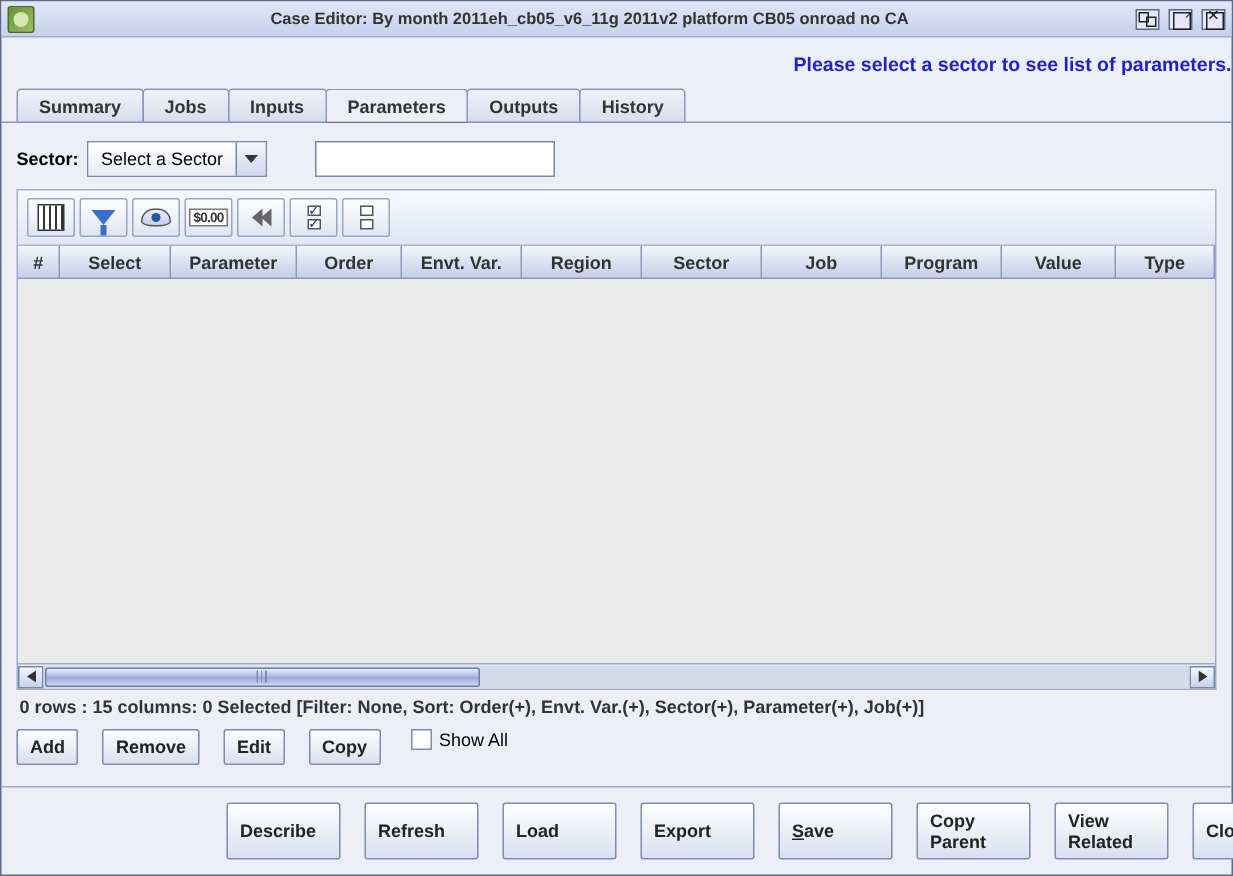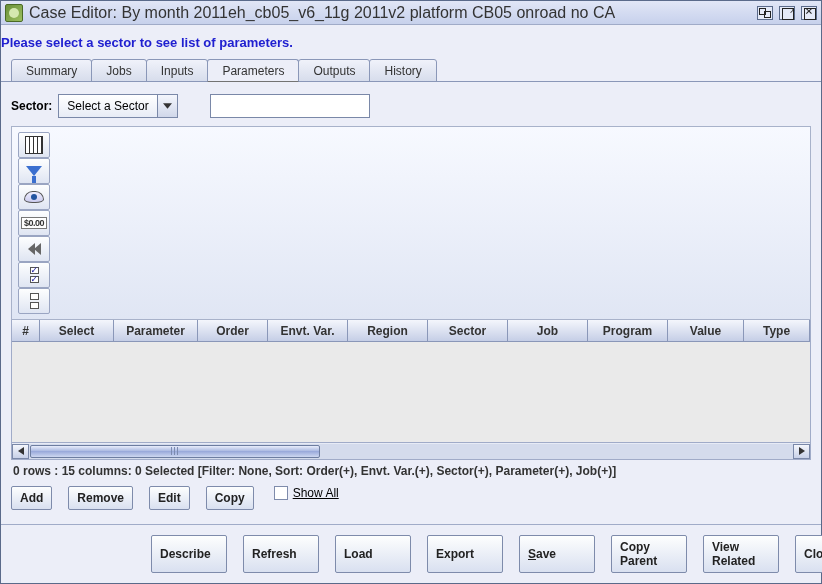--- a/index.html
+++ b/index.html
@@ -2,52 +2,52 @@
 <html><head>
 <meta charset="utf-8">
 <style>
   * { box-sizing: border-box; }
   html, body { margin:0; padding:0; font-family: Arial, Helvetica, sans-serif; font-size:12px; }
   body { background:#fff; }
   .window { width:822px; height:584px; border:1px solid #5a6a8a; background:#eceef8; position:relative; display:flex; flex-direction:column; }
   .titlebar { height:24px; background:linear-gradient(to bottom, #e1e6f6 0%, #c7d1ec 100%); border-bottom:1px solid #a0abc8; display:flex; align-items:center; padding:0 4px; }
   .title-icon { width:18px; height:18px; background:linear-gradient(135deg,#6a8f3a,#9cc060); border:1px solid #4a6a25; border-radius:2px; margin-right:4px; position:relative; }
   .title-icon::after { content:""; position:absolute; left:3px; top:3px; width:10px; height:10px; background:#d5e8b0; border-radius:50%; }
-  .title-text { font-weight:normal; font-size:16px; color:#333; flex:1; padding-left:2px; }
+  .title-text { font-weight:bold; font-size:11px; color:#333; flex:1; padding-left:2px;text-align:center; }
   .title-controls { display:flex; gap:6px; }
   .title-btn { width:16px; height:14px; border:1px solid #5a6a8a; background:#e4e9f7; font-size:9px; line-height:12px; text-align:center; cursor:pointer; font-family:monospace; position:relative; }
-  .instruction-bar { text-align:left; font-weight:bold; color:#2020d0; padding:10px 0 8px; font-size:13px; }
+  .instruction-bar { text-align:right; font-weight:bold; color:#2020d0; padding:10px 0 8px; font-size:13px; }
   .tabs-row { display:flex; align-items:flex-end; padding:0 10px; height:24px; position:relative; }
   .tabs-row::after { content:""; position:absolute; left:0; right:0; bottom:0; height:1px; background:#8a97b8; }
-  .tab { padding:4px 14px 3px; border-top:1px solid #8a97b8; border-left:1px solid #8a97b8; border-right:1px solid #8a97b8; border-bottom:1px solid #8a97b8; border-top-left-radius:3px; border-top-right-radius:3px; background:linear-gradient(to bottom,#f0f2fa,#d7ddec); font-weight:normal; font-size:12px; cursor:pointer; position:relative; margin-right:-1px; z-index:1; color:#333; }
+  .tab { padding:4px 14px 3px; border-top:1px solid #8a97b8; border-left:1px solid #8a97b8; border-right:1px solid #8a97b8; border-bottom:1px solid #8a97b8; border-top-left-radius:3px; border-top-right-radius:3px; background:linear-gradient(to bottom,#f0f2fa,#d7ddec); font-weight:bold; font-size:12px; cursor:pointer; position:relative; margin-right:-1px; z-index:1; color:#333; }
   .tab.active { background:#eceef8; border-bottom:1px solid #737373; z-index:2; }
   .content { padding:12px 10px 8px; display:flex; flex-direction:column; flex:1; min-height:0; }
   .filter-row { display:flex; align-items:center; gap:6px; margin-bottom:8px; }
   .filter-row label { font-weight:bold; font-size:12px; }
   .select-wrap { display:inline-flex; border:1px solid #7a88a8; height:24px; }
   .select-wrap span { padding:4px 8px; background:linear-gradient(to bottom,#fff,#e8ecf6);text-align:right; }
   .select-arrow { width:20px; border-left:1px solid #7a88a8; display:flex; align-items:center; justify-content:center; background:linear-gradient(to bottom,#f4f6fc,#d0d7ea); cursor:pointer; }
   .select-arrow svg { width:9px; height:6px; }
   .env-input { height:24px; width:160px; border:1px solid #7a88a8; background:#fff; padding:2px 4px; }
-  .toolbar { border:1px solid #a8b2ca; background:linear-gradient(to bottom,#f7f9ff,#e0e6f4); padding:5px 6px; display:flex; gap:0; margin-bottom:0;flex-direction:column; }
+  .toolbar { border:1px solid #a8b2ca; background:linear-gradient(to bottom,#f7f9ff,#e0e6f4); padding:5px 6px; display:flex; gap:0; margin-bottom:0; }
   .tool-btn { width:32px; height:26px; border:1px solid #9aa5c2; background:linear-gradient(to bottom,#fdfefe,#dfe5f2); margin-right:3px; display:flex; align-items:center; justify-content:center; cursor:pointer; border-radius:2px; }
   .tool-btn span, .tool-btn div { pointer-events:none; }
   .table-wrap { border:1px solid #a0abc8; border-top:none; flex:1; display:flex; flex-direction:column; min-height:0; background:#eaeaea; }
   .thead { display:flex; height:22px; }
   .th { border-right:1px solid #8a97b8; border-bottom:1px solid #8a97b8; background:linear-gradient(to bottom,#f4f6fc,#c5cee6); display:flex; align-items:center; justify-content:center; font-weight:bold; font-size:12px; color:#333; cursor:pointer; }
   .tbody { flex:1; background:#eaeaea; }
   .hscroll { height:17px; background:linear-gradient(to bottom,#e8ecf6,#c8d1e8); border-top:1px solid #a0abc8; display:flex; align-items:center; position:relative; }
   .hscroll-arrow { width:17px; height:15px; border:1px solid #7a88a8; background:linear-gradient(to bottom,#f4f6fc,#c8d1e8); display:flex; align-items:center; justify-content:center; cursor:pointer; }
   .hscroll-track { flex:1; height:15px; background:#d4dbec; position:relative; }
   .hscroll-thumb { position:absolute; left:0; top:0; height:13px; width:290px; margin:1px; background:linear-gradient(to bottom,#e8edfb,#a5b4df 50%,#9aaadb 50%,#cdd7f0); border:1px solid #6d7da0; border-radius:2px; display:flex; align-items:center; justify-content:center; cursor:pointer; }
   .hscroll-thumb::after{ content:""; width:8px; height:8px; background:repeating-linear-gradient(to right,#7c8bb0 0 1px,transparent 1px 3px); }
   .status { padding:4px 2px 8px; font-size:12px; font-weight:bold; color:#333; }
   .row-btns { display:flex; align-items:flex-start; gap:16px; padding:0 0 6px 0; }
   .btn { border:1px solid #7e8bab; background:linear-gradient(to bottom,#fdfefe,#d9e0f0); padding:4px 8px; font-weight:bold; font-size:12px; cursor:pointer; border-radius:2px; color:#222; }
-  .chk-wrap { display:inline-flex; align-items:center; gap:5px; margin-left:4px;text-decoration:underline; }
+  .chk-wrap { display:inline-flex; align-items:center; gap:5px; margin-left:4px; }
   .chk { width:14px; height:14px; border:1px solid #7e8bab; background:#fff; cursor:pointer; }
   .bottom-row { border-top:1px solid #a0abc8; padding:10px 12px 10px; display:flex; gap:16px; justify-content:flex-start; padding-left:150px; }
   .bottom-row .btn { min-width:76px; text-align:left; }
   .bottom-row .btn:last-child { margin-left:auto; margin-right:4px; }
   .underline-key { text-decoration:underline; }
   
   .tb-min::before { content:""; position:absolute; left:1px; top:1px; width:5px; height:5px; border:1px solid #222; }
   .tb-min::after { content:""; position:absolute; right:1px; bottom:1px; width:5px; height:5px; border:1px solid #222; }
   .tb-max::before { content:""; position:absolute; left:2px; top:1px; width:10px; height:10px; border:1px solid #222; }
   .tb-max::after { content:"↗"; position:absolute; right:-1px; top:-3px; font-size:9px; color:#222; }

